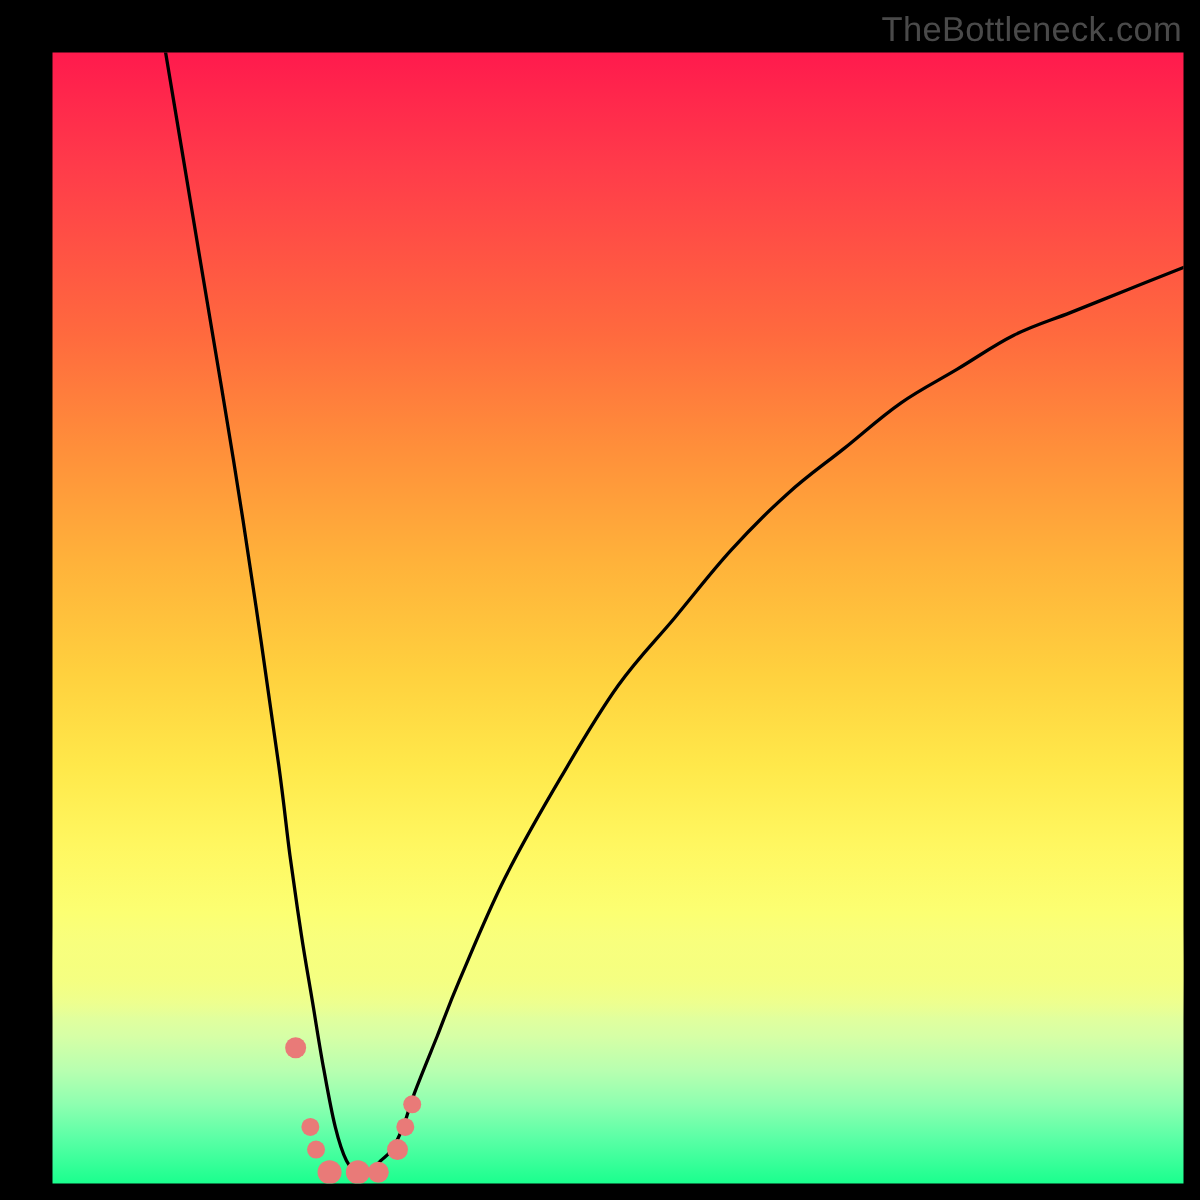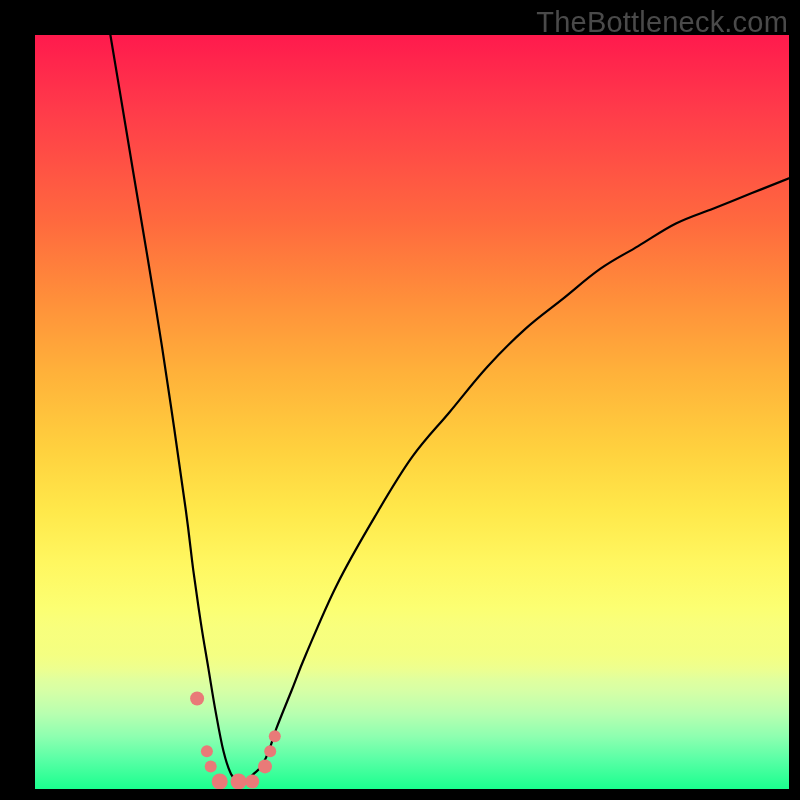--- a/index.html
+++ b/index.html
@@ -65,21 +65,21 @@
     top: 0;
     width: 754px;
     height: 754px;
     pointer-events: none;
   }
   .watermark {
     position: absolute;
     top: 6px;
     right: 12px;
     color: #4a4a4a;
-    font-size: 29px;
+    font-size: 23px;
     font-weight: 500;
     letter-spacing: 0.2px;
     font-family: Arial, Helvetica, sans-serif;
   }
 </style>
 </head>
 <body>
 
 <div class="frame">
   <div class="plot">

